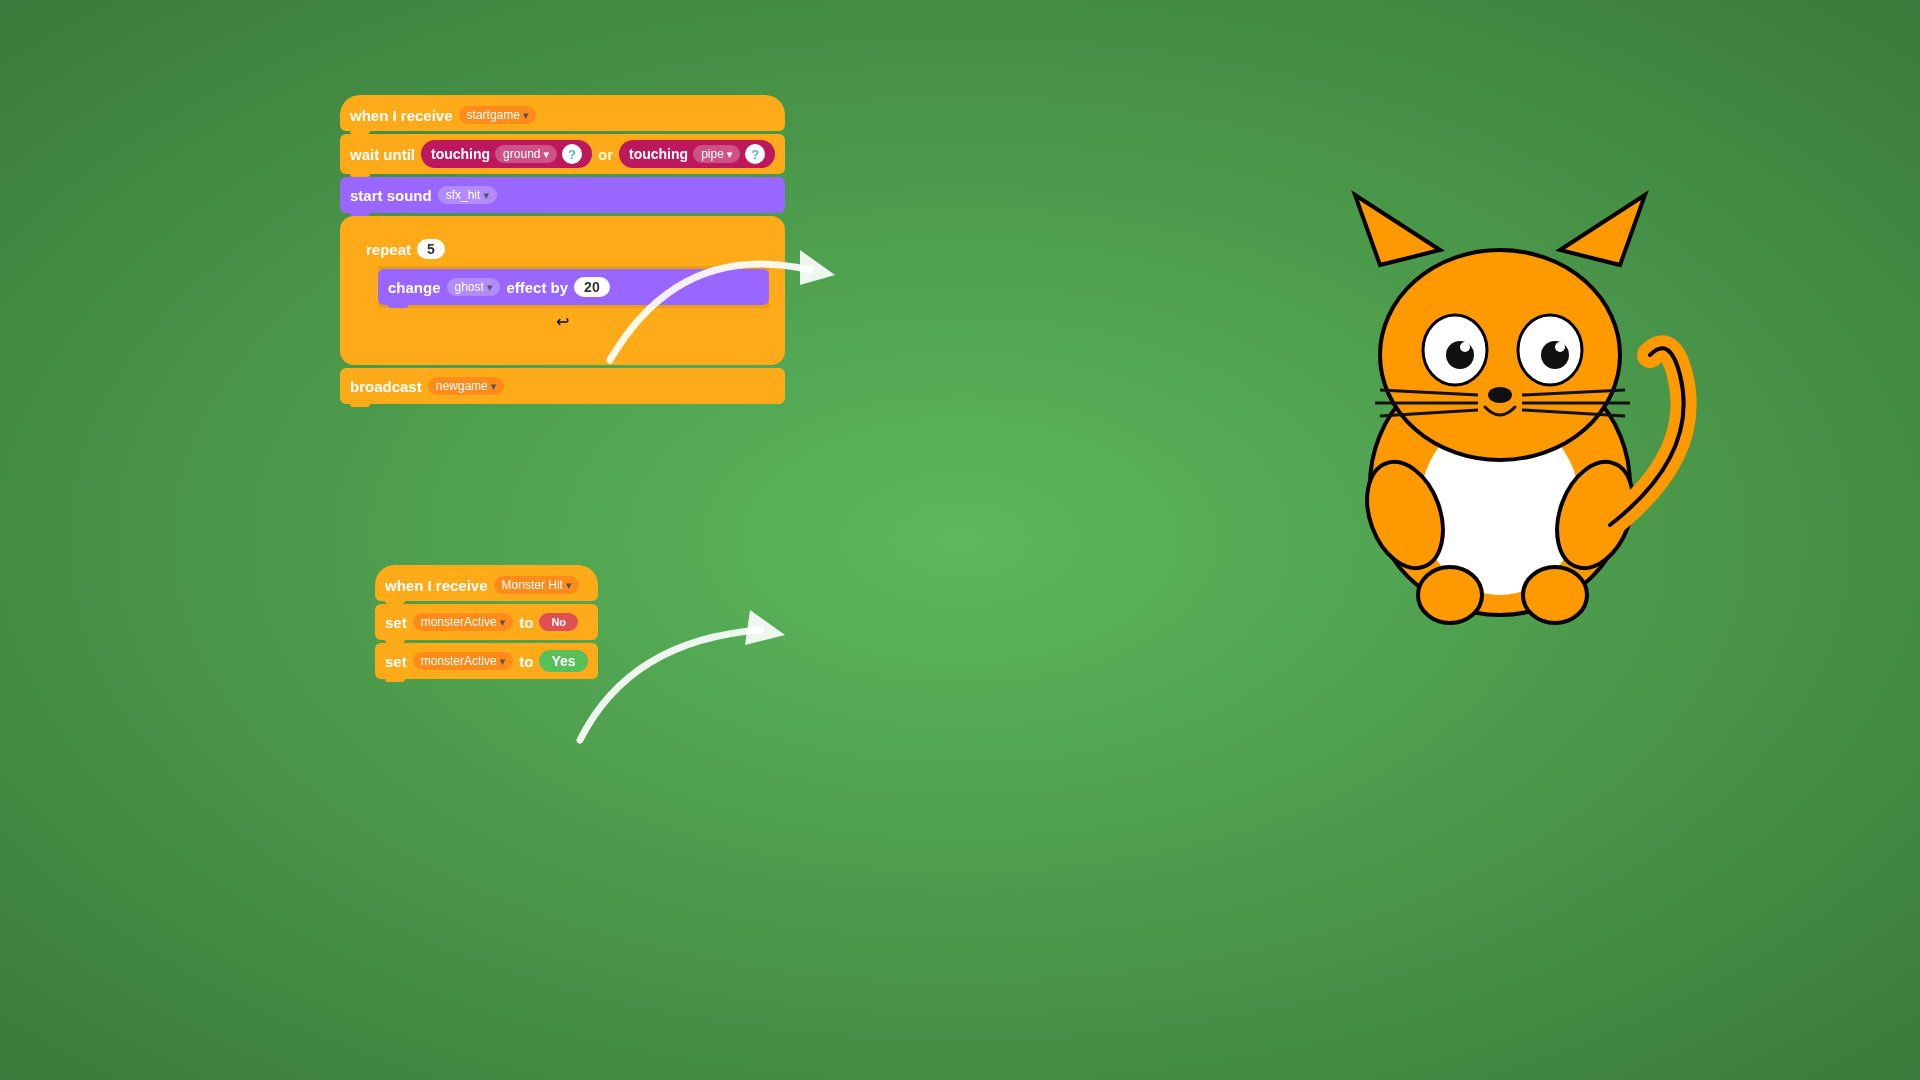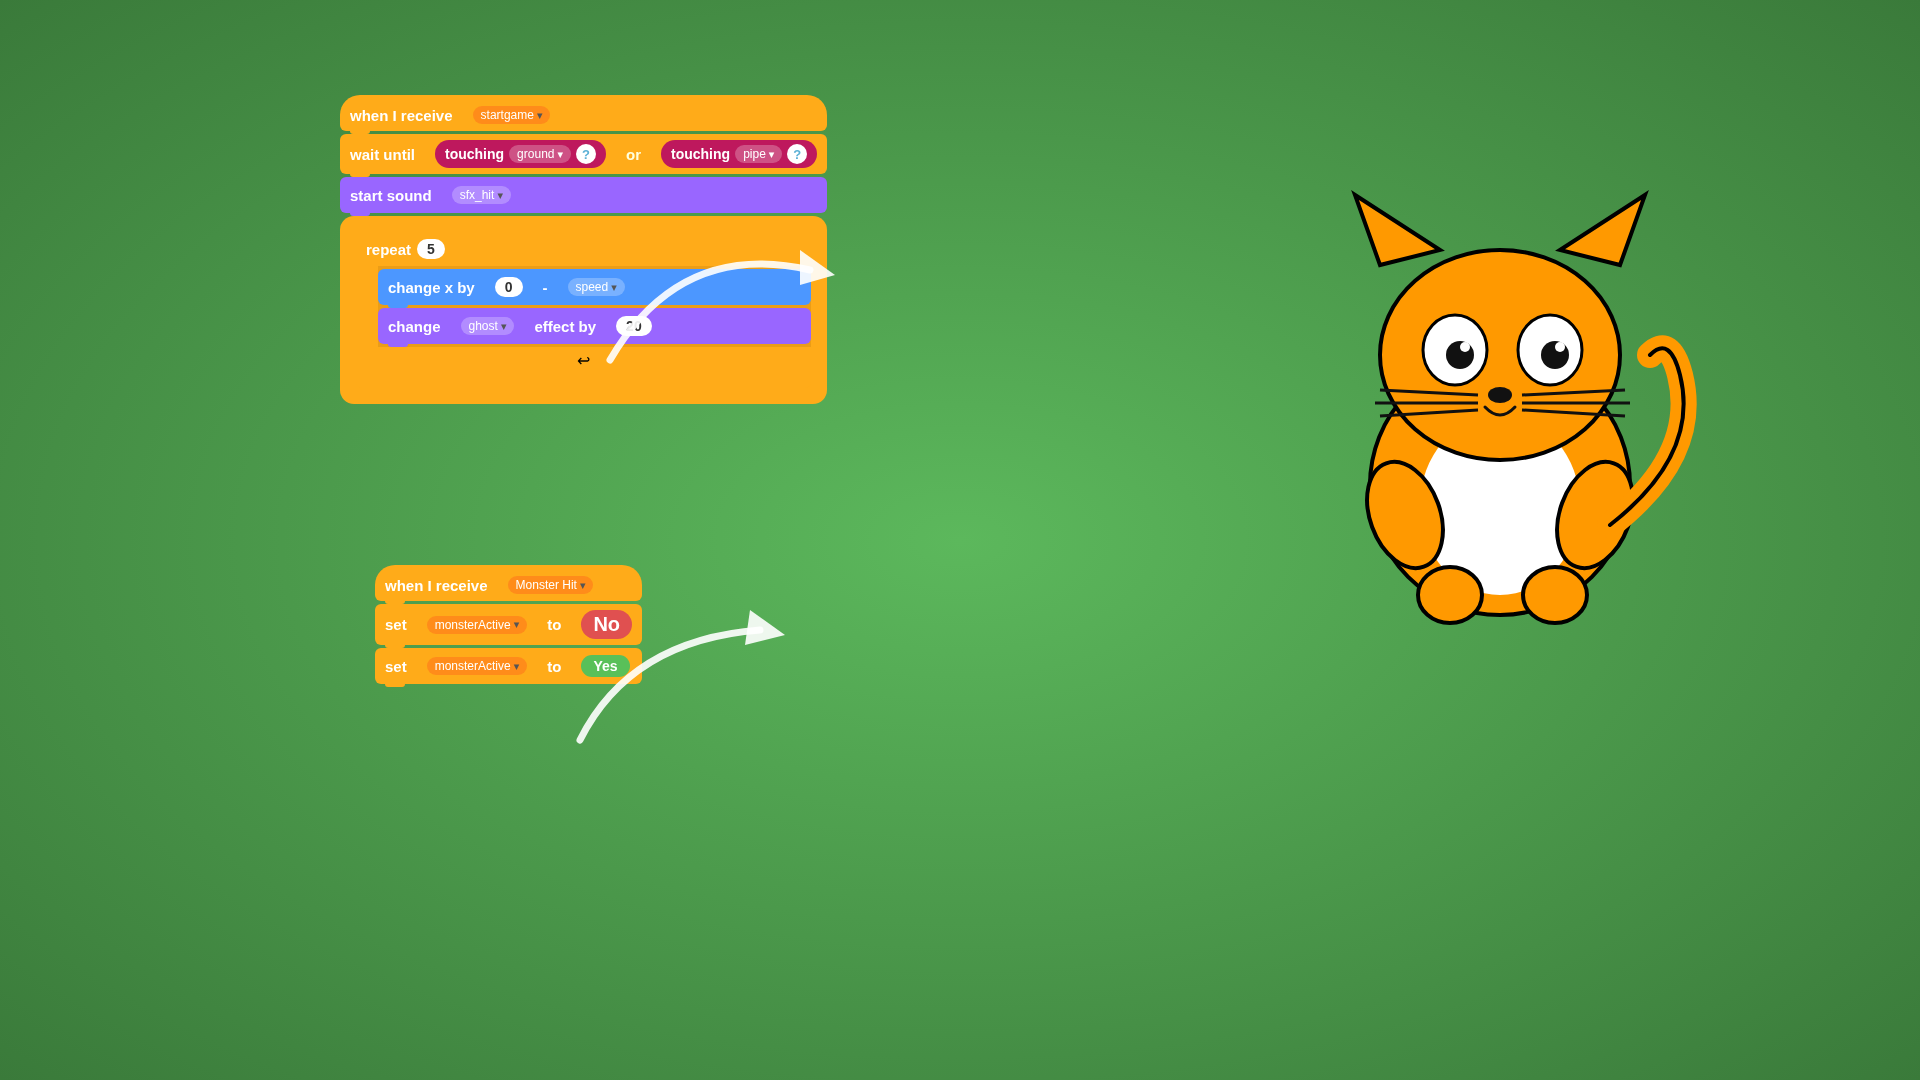--- a/index.html
+++ b/index.html
@@ -21,21 +21,21 @@
     }
 
     .block {
       display: flex;
       align-items: center;
       border-radius: 6px;
       padding: 6px 10px;
       font-size: 15px;
       font-weight: bold;
       color: white;
-      gap: 20px;
+      gap: 6px;
       min-height: 36px;
       position: relative;
       white-space: nowrap;
     }
 
     
     .block-hat {
       border-radius: 18px 18px 6px 6px;
       padding-top: 10px;
     }
@@ -124,21 +124,21 @@
       font-size: 14px;
       font-weight: bold;
     }
 
     
     .no-pill {
       background: #e05050;
       color: white;
       border-radius: 20px;
       padding: 3px 12px;
-      font-size: 20px;
+      font-size: 11px;
       font-weight: bold;
     }
 
     
     .block::before {
       content: '';
       position: absolute;
       bottom: -3px;
       left: 10px;
       width: 20px;
@@ -250,41 +250,39 @@
     <span class="drop" style="background:rgba(255,255,255,0.25);color:white;">sfx_hit</span>
   </div>
 
   <div class="repeat-c">
     <div class="repeat-c-top">
       <span class="text-label">repeat</span>
       <span class="pill">5</span>
     </div>
     <div class="repeat-c-body">
 
-      <div class="block block-blue" style="margin:0;">
-        <span class="text-label">change x by</span>
-        <span class="pill">0</span>
-        <span class="text-label">-</span>
-        <span class="drop" style="background:rgba(255,255,255,0.25);color:white;">speed</span>
-      </div>
 
       <div class="block block-purple" style="margin:0;align-items:center;">
         <span class="text-label">change</span>
         <span class="drop" style="background:rgba(255,255,255,0.25);color:white;">ghost</span>
         <span class="text-label">effect by</span>
         <span class="pill">20</span>
       </div>
     </div>
 
     <div style="display:flex;align-items:center;justify-content:center;padding:4px 0;background:#ffab19;">
       <span class="refresh-icon">↩</span>
     </div>
     <div class="repeat-c-foot"></div>
   </div>
 
+  <div class="block block-orange">
+    <span class="text-label">broadcast</span>
+    <span class="drop" style="background:#ff8c1a;color:white;">newgame</span>
+  </div>
 
 </div>
 
 <div id="stack2" class="block-stack">
 
   <div class="block block-orange block-hat" style="border-radius:20px 20px 6px 6px;">
     <span class="text-label">when I receive</span>
     <span class="drop" style="background:#ff8c1a;color:white;text-align:center;">Monster Hit</span>
   </div>
 

